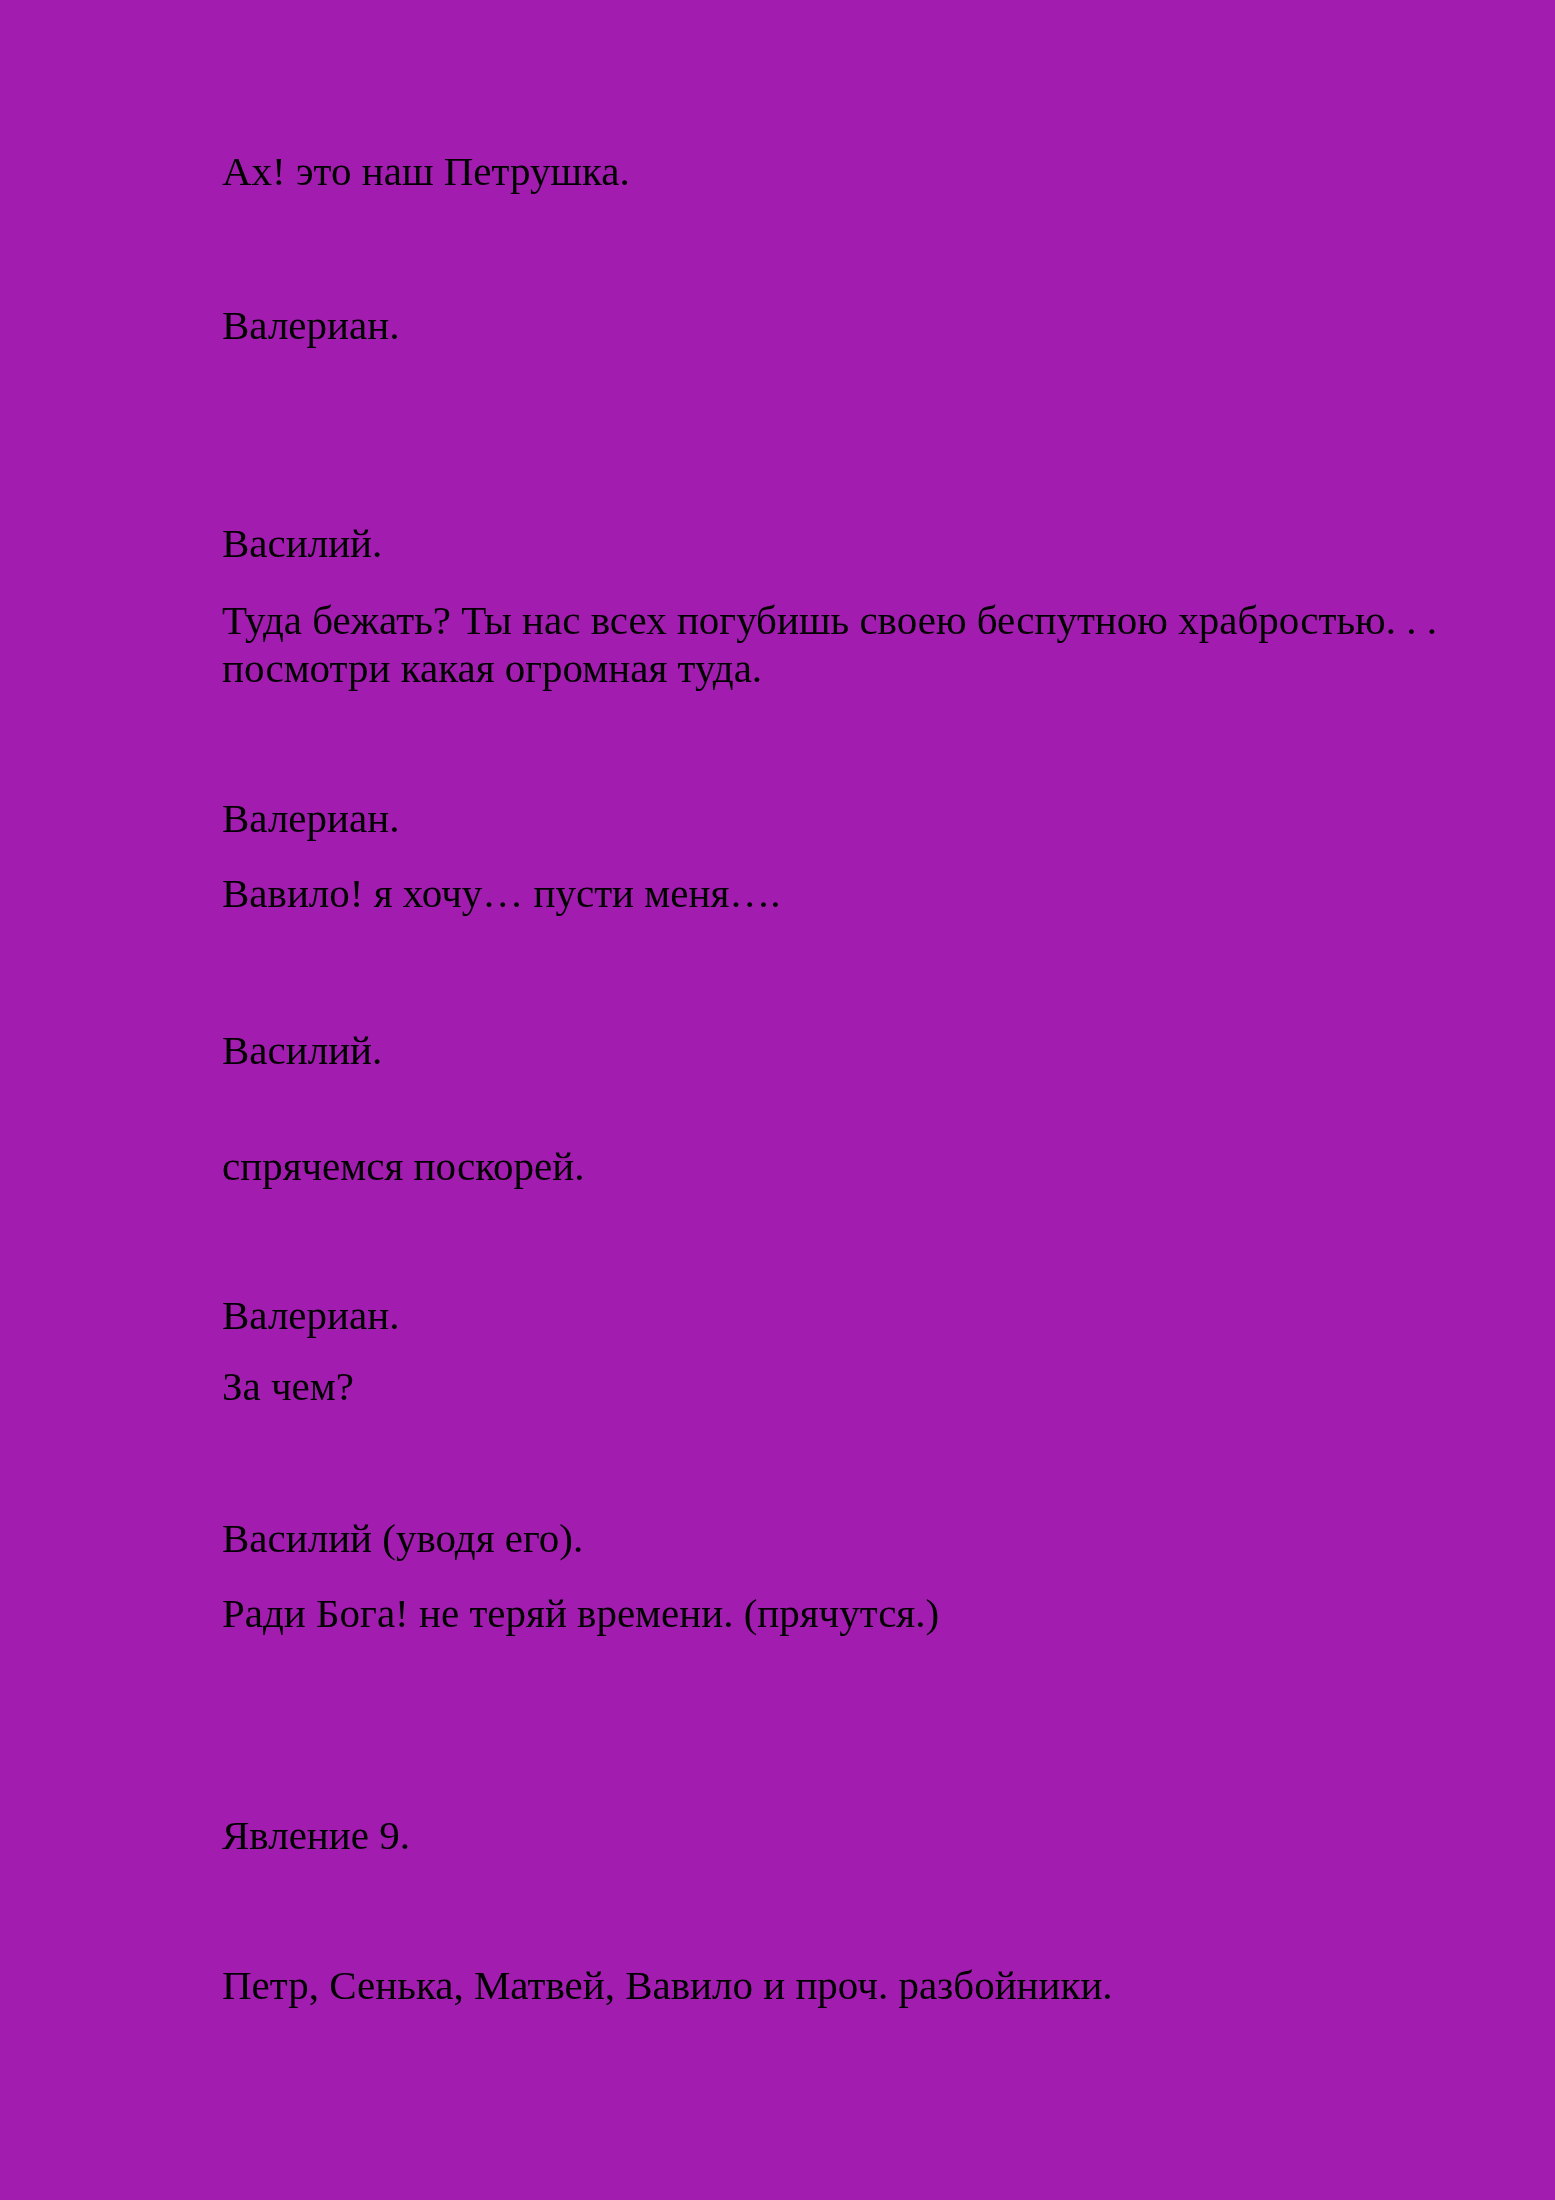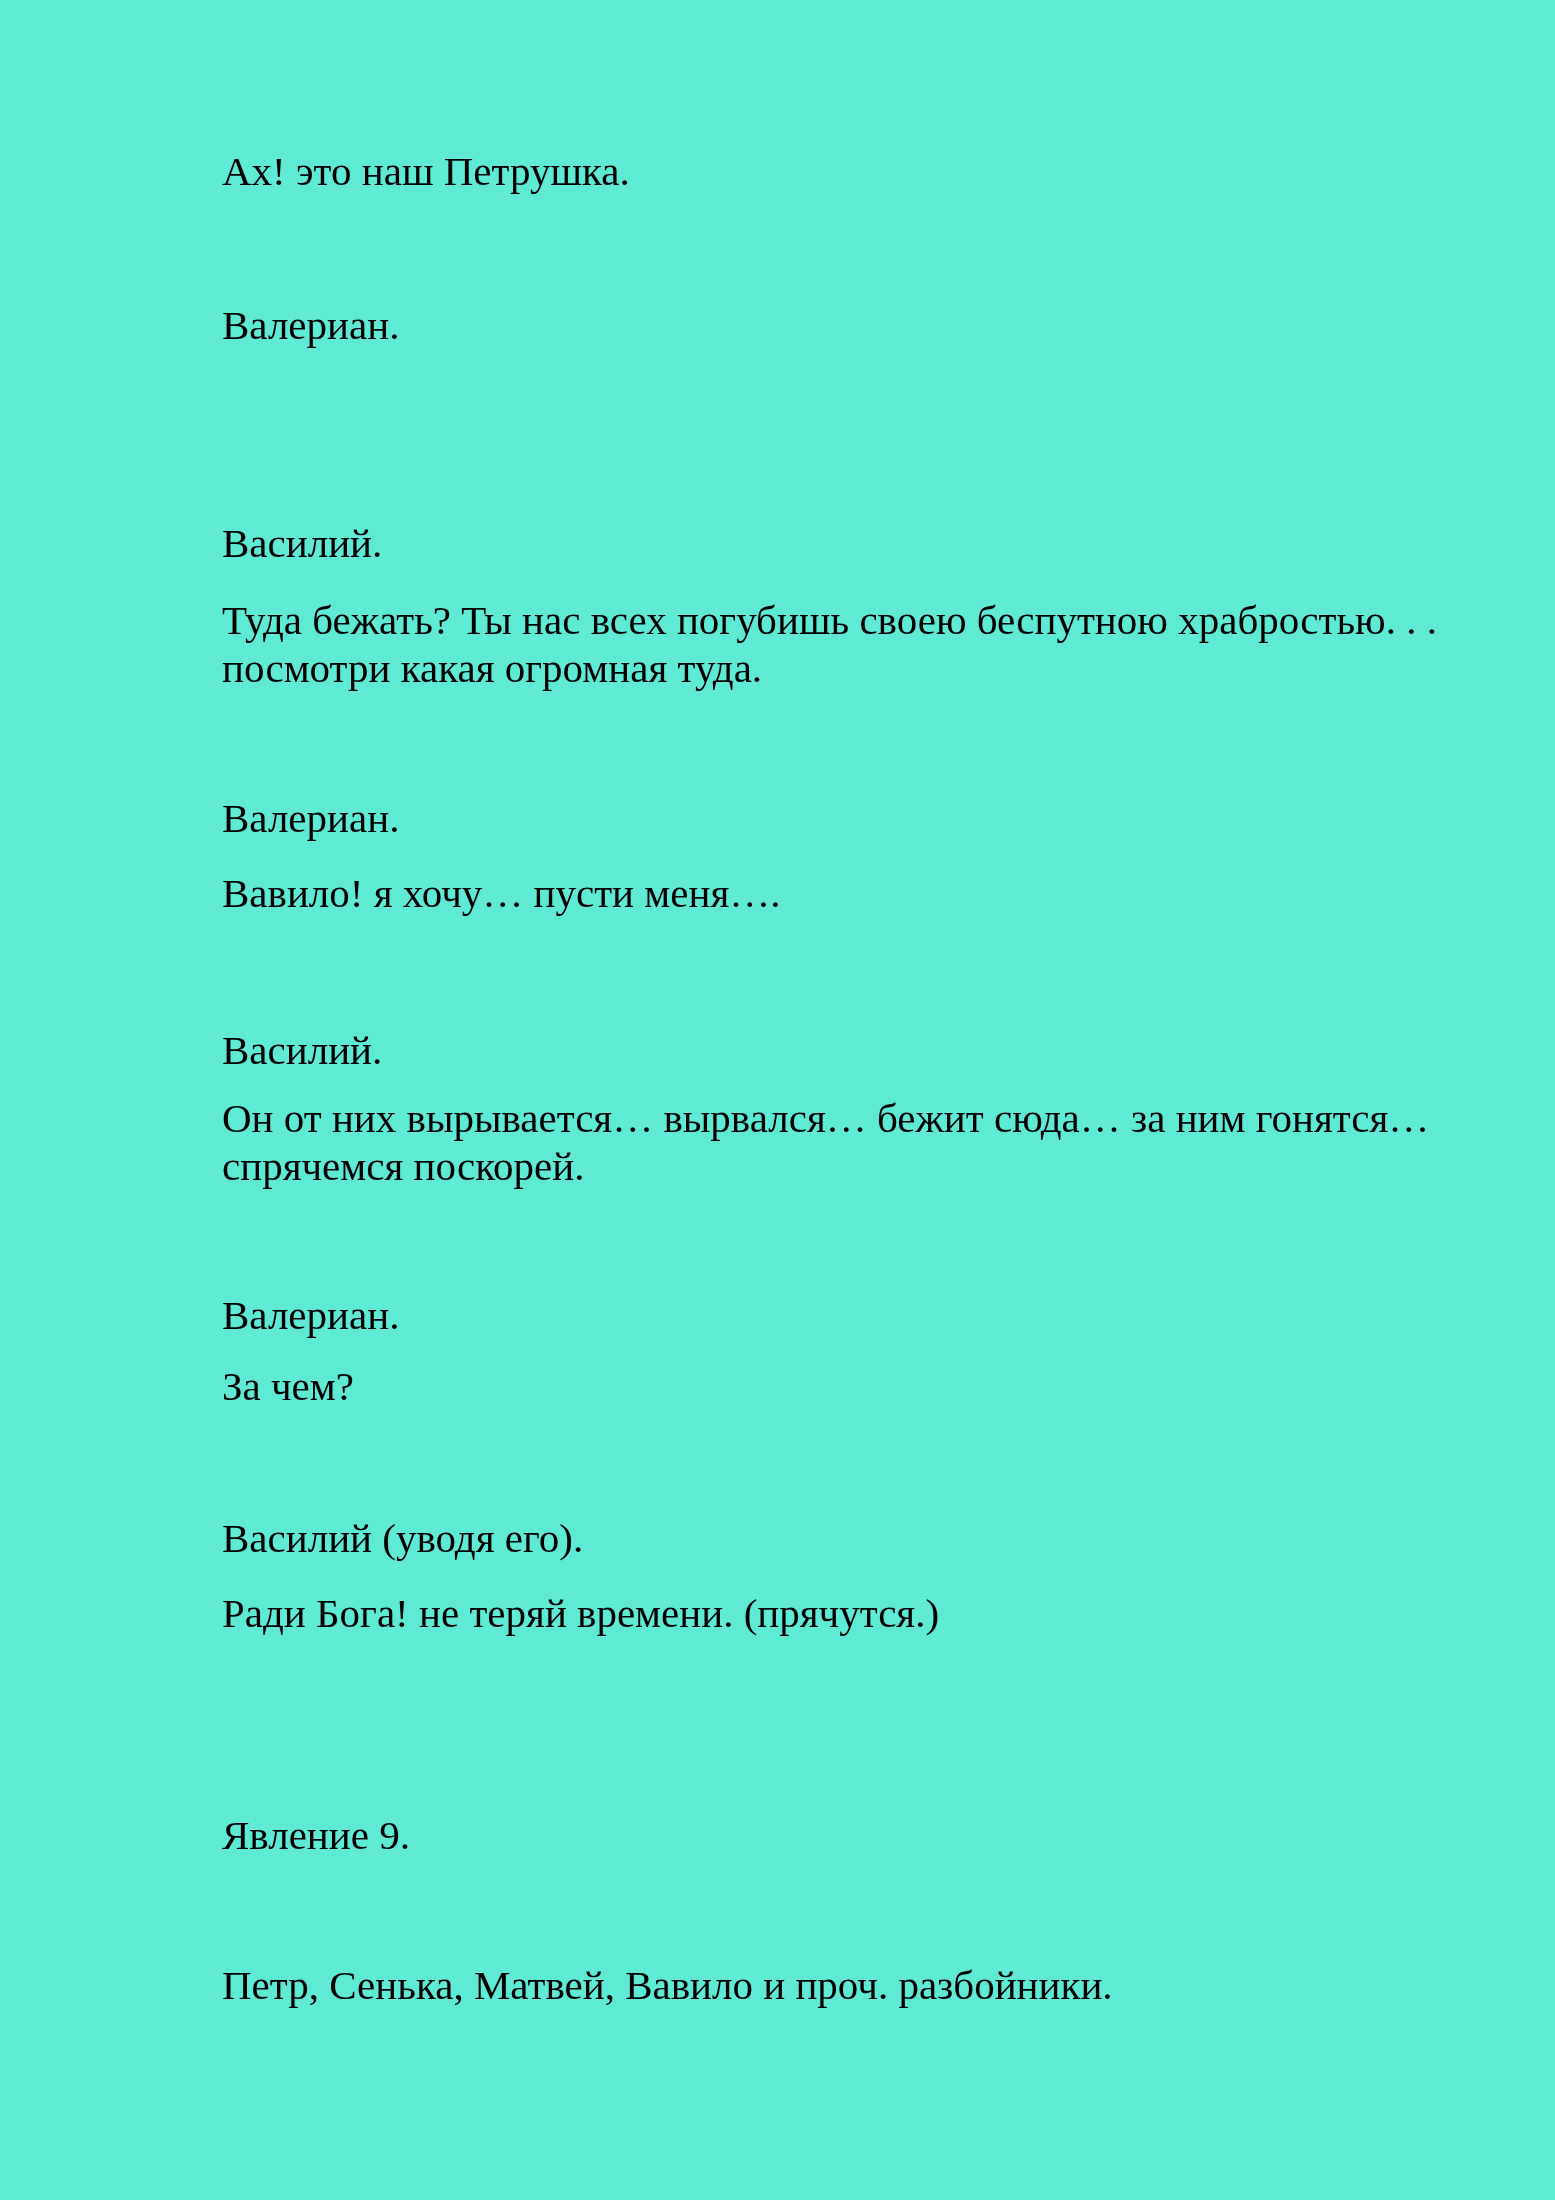--- a/index.html
+++ b/index.html
@@ -7,21 +7,21 @@
     padding: 0;
     width: 1555px;
     height: 2200px;
     background: #ffffff;
     overflow: hidden;
   }
   .page {
     position: relative;
     width: 1555px;
     height: 2200px;
-    background: #5eead4;
+    background: #a21caf;
     font-family: "Liberation Serif", "DejaVu Serif", serif;
     font-size: 41px;
     line-height: 48px;
     color: #000000;
   }
   .line {
     position: absolute;
     left: 222px;
     white-space: nowrap;
   }
@@ -33,21 +33,20 @@
 
 <div class="page">
   <div class="line" style="top:147px">Ах! это наш Петрушка.</div>
   <div class="line speaker" style="top:301px">Валериан.</div>
   <div class="line speaker" style="top:519px">Василий.</div>
   <div class="line" style="top:596px">Туда бежать? Ты нас всех погубишь своею беспутною храбростью. . .</div>
   <div class="line" style="top:644px">посмотри какая огромная туда.</div>
   <div class="line speaker" style="top:794px">Валериан.</div>
   <div class="line" style="top:869px">Вавило! я хочу… пусти меня….</div>
   <div class="line speaker" style="top:1026px">Василий.</div>
-  <div class="line" style="top:1094px">Он от них вырывается… вырвался… бежит сюда… за ним гонятся…</div>
   <div class="line" style="top:1142px">спрячемся поскорей.</div>
   <div class="line speaker" style="top:1291px">Валериан.</div>
   <div class="line" style="top:1362px">За чем?</div>
   <div class="line" style="top:1589px">Ради Бога! не теряй времени. (прячутся.)</div>
   <div class="line speaker" style="top:1514px">Василий (уводя его).</div>
   <div class="line" style="top:1811px">Явление 9.</div>
   <div class="line" style="top:1961px">Петр, Сенька, Матвей, Вавило и проч. разбойники.</div>
 </div>
 
 </body></html>

